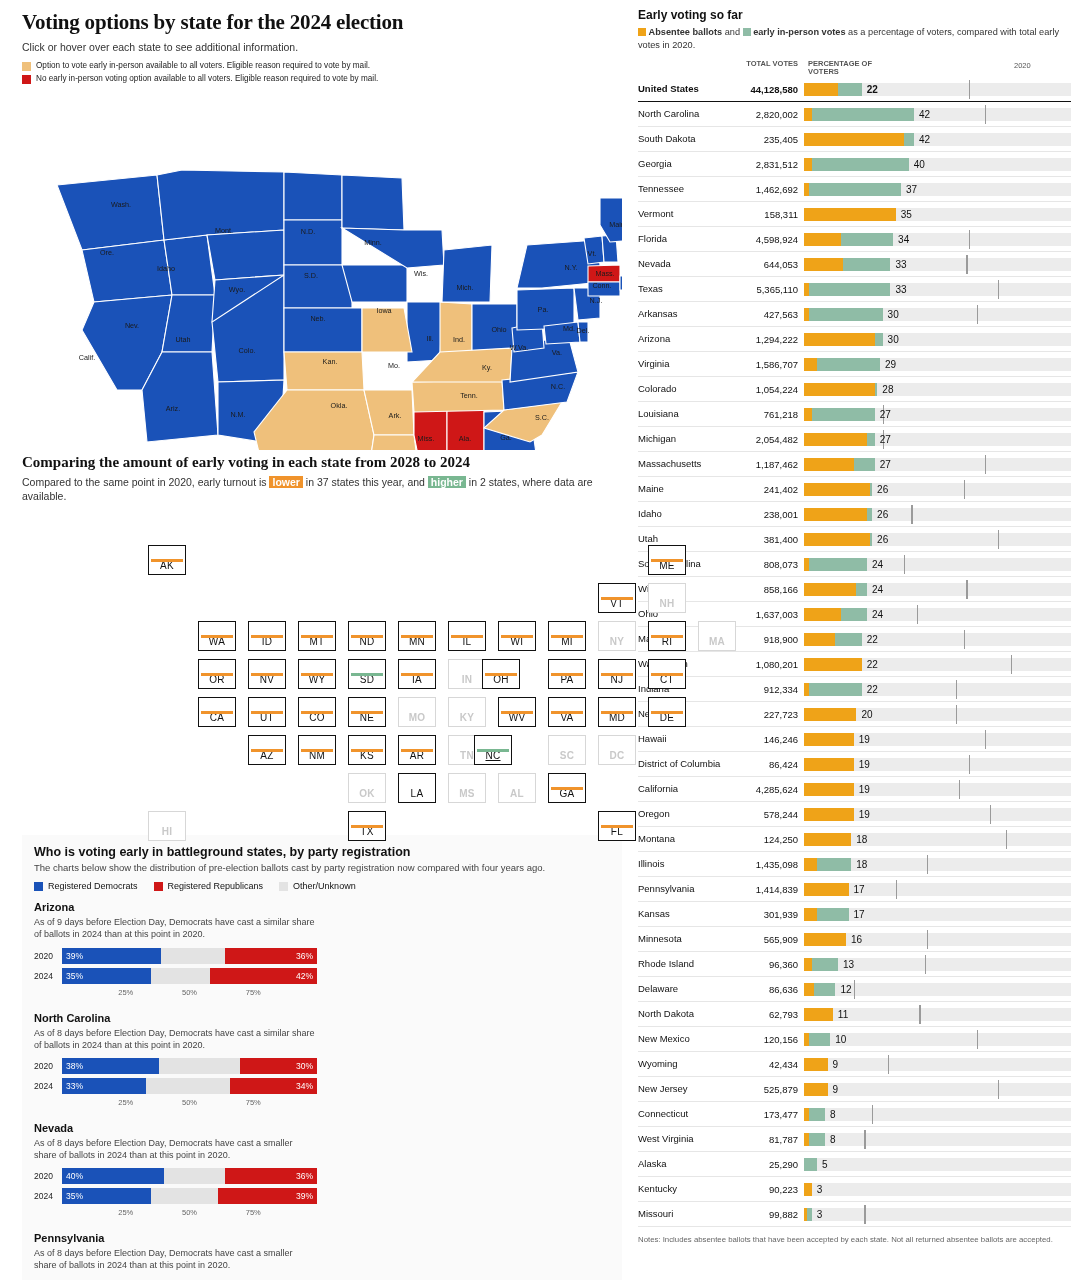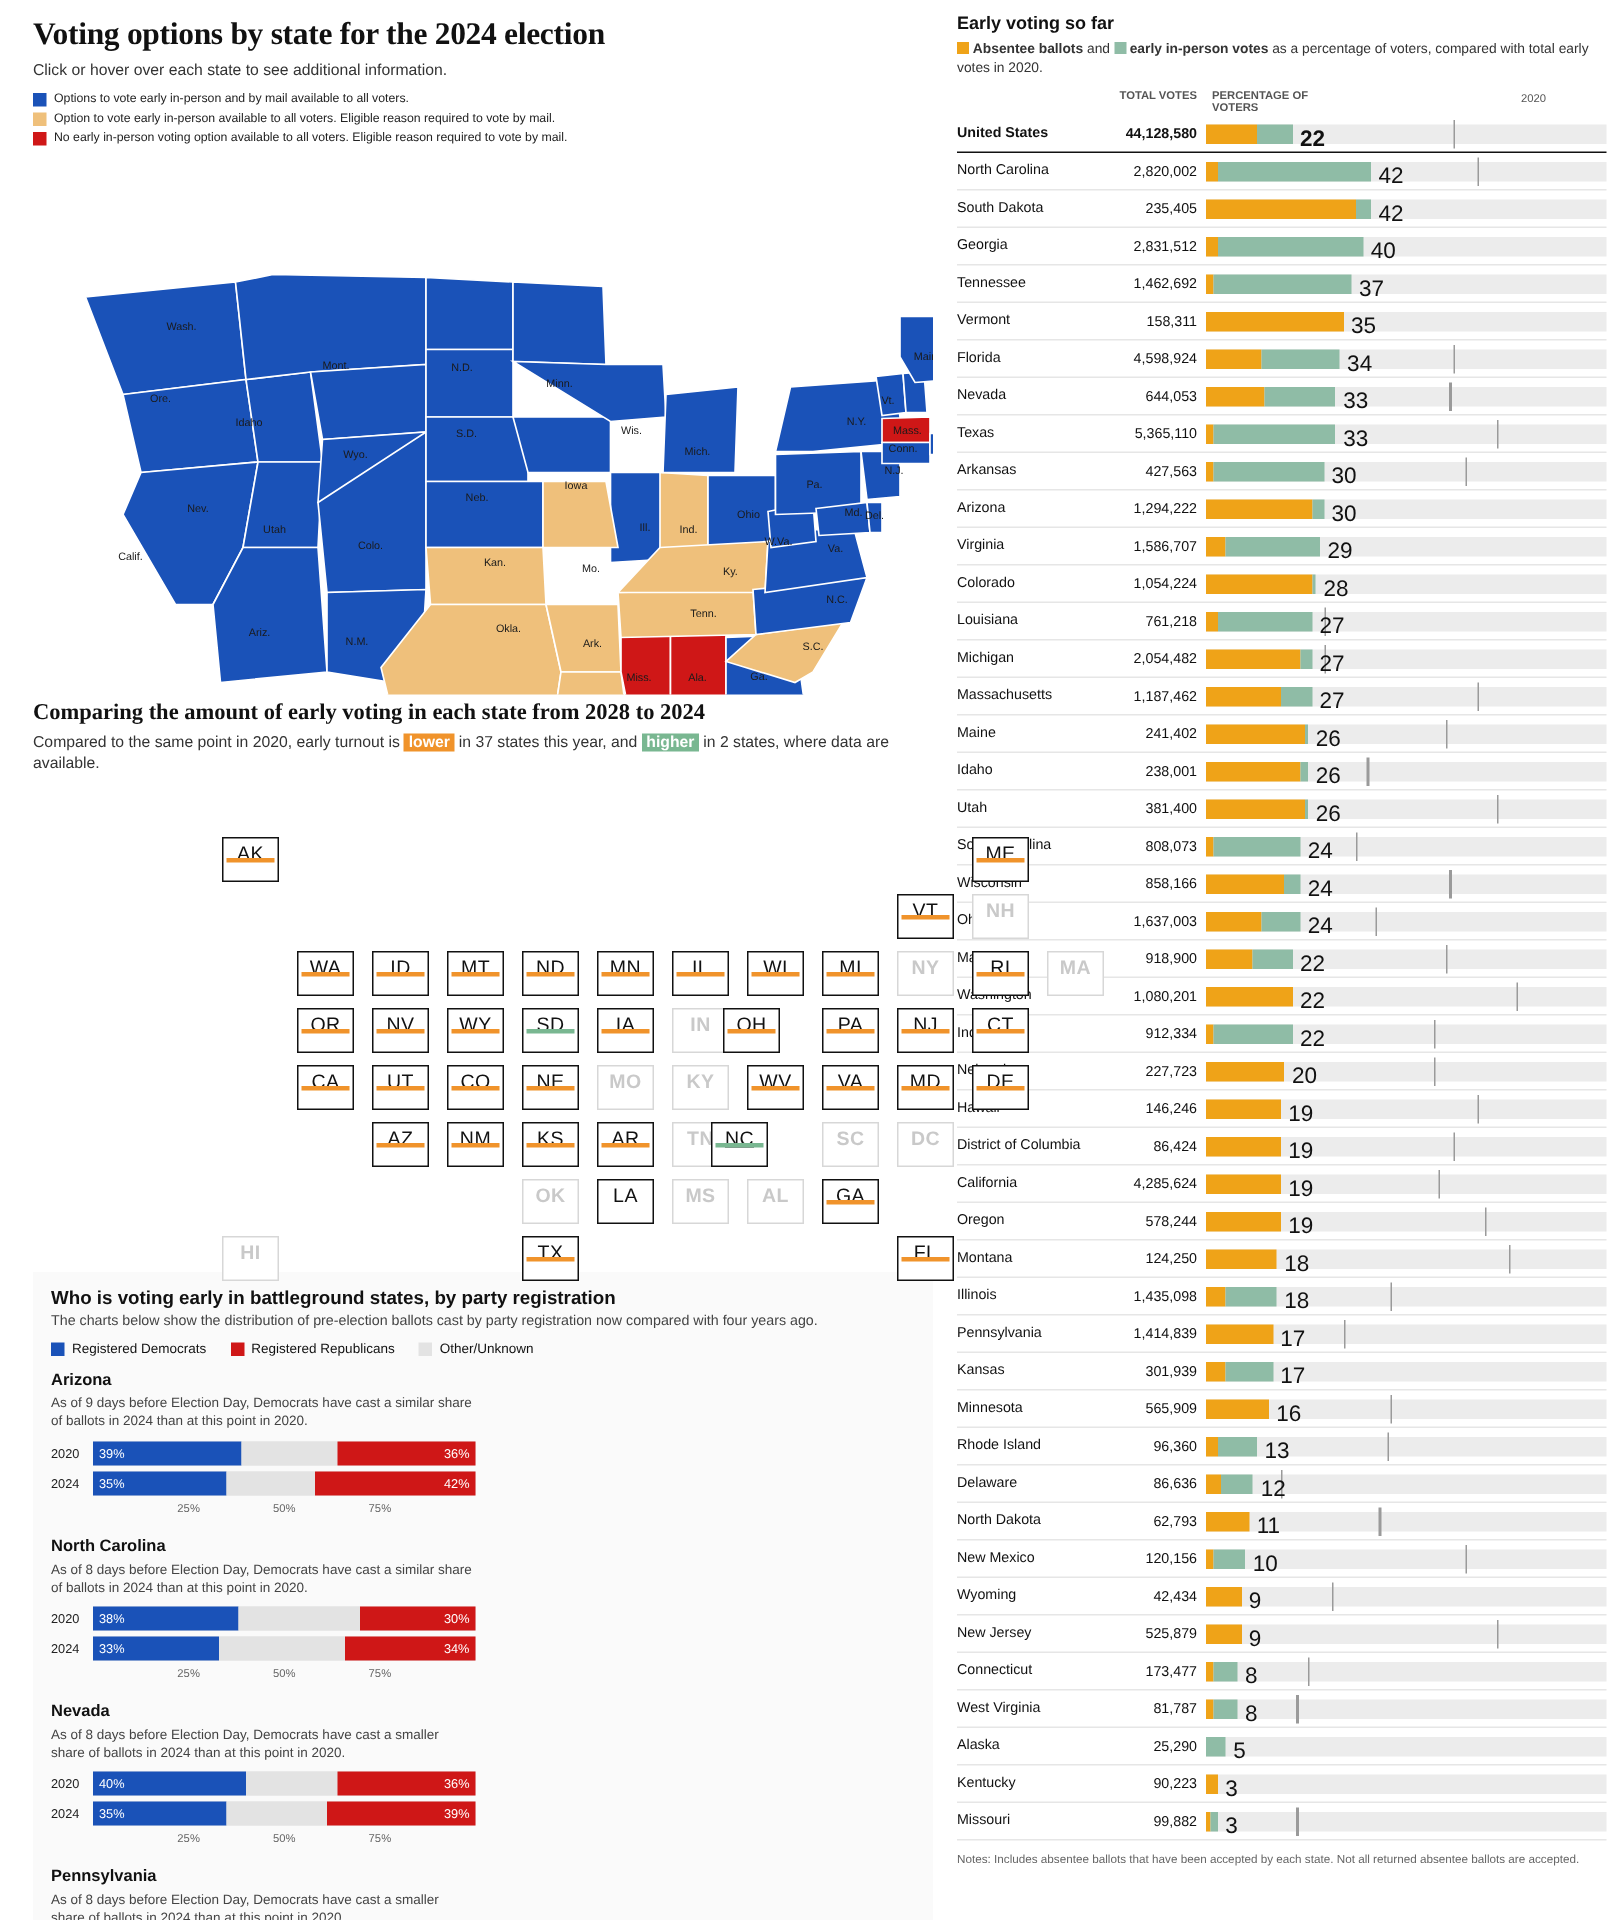--- a/index.html
+++ b/index.html
@@ -38,21 +38,21 @@
   .hl-high { background:#79B791; color:#fff; padding:0 3px; font-weight:bold; }
 
   
   .cartogram { position:relative; width:600px; height:320px; }
   .cell {
     position:absolute; width:38px; height:30px;
     border:1.6px solid #111; background:#fff;
     display:flex; align-items:flex-start; justify-content:center;
   }
   .cell.inactive { border-color:#d7d7d7; }
-  .cell .ab { font-size:13px; color:#111; margin-top:2px; font-weight:normal; letter-spacing:0.3px; }
+  .cell .ab { font-size:10px; color:#111; margin-top:14px; font-weight:normal; letter-spacing:0.3px; }
   .cell.inactive .ab { color:#c9c9c9;font-weight:bold; }
   .cell .bar {
     position:absolute; left:2px; right:2px; top:13px; height:3px; background:#F0932B;
   }
   .cell .bar.up { background:#79B791; }
 
   
   .bg-box { background:#fafafa; padding:10px 12px 8px 12px; margin-top:6px; width:600px; }
   .bg-title { font-family:"Liberation Sans", sans-serif; font-size:12.5px; font-weight:bold; margin-bottom:3px; }
   .bg-sub { font-size:9.5px; color:#444; margin-bottom:8px; }
@@ -85,38 +85,34 @@
   .row { display:flex; align-items:center; height:25px; border-bottom:1px solid #e6e6e6; font-size:9.5px; }
   .row.us { font-weight:bold; border-bottom:1px solid #111; }
   .row .c-state { width:92px; line-height:1.1; }
   .row .c-total { width:74px; text-align:right; padding-right:6px; }
   .row .c-bars { flex:1; position:relative; height:25px; }
   .bt { position:absolute; top:6px; height:13px; }
   .bt.track { left:0; right:0; background:#ececec; }
   .bt.abs { background:#EFA318; }
   .bt.inp { background:#8FBCA6; }
   .tick2020 { position:absolute; top:3px; width:1.3px; height:19px; background:#9a9a9a; }
-  .pctlab { position:absolute; top:7px; font-size:15px; color:#111; }
+  .pctlab { position:absolute; top:7px; font-size:10px; color:#111; }
   .notes { font-size:7.8px; color:#666; line-height:1.4; margin-top:8px; }
 </style>
 </head>
 <body>
 
 <div class="page">
 
   <div class="left">
 
     <h1 class="title">Voting options by state for the 2024 election</h1>
     <div class="subtitle">Click or hover over each state to see additional information.</div>
 
     <div>
-      <div class="legend-row">
-        <span class="sw" style="background:#1a52b8"></span>
-        <span>Options to vote early in-person and by mail available to all voters.</span>
-      </div>
       <div class="legend-row">
         <span class="sw" style="background:#EFC07B"></span>
         <span>Option to vote early in-person available to all voters. Eligible reason required to vote by mail.</span>
       </div>
       <div class="legend-row">
         <span class="sw" style="background:#cf1717"></span>
         <span>No early in-person voting option available to all voters. Eligible reason required to vote by mail.</span>
       </div>
     </div>
 

